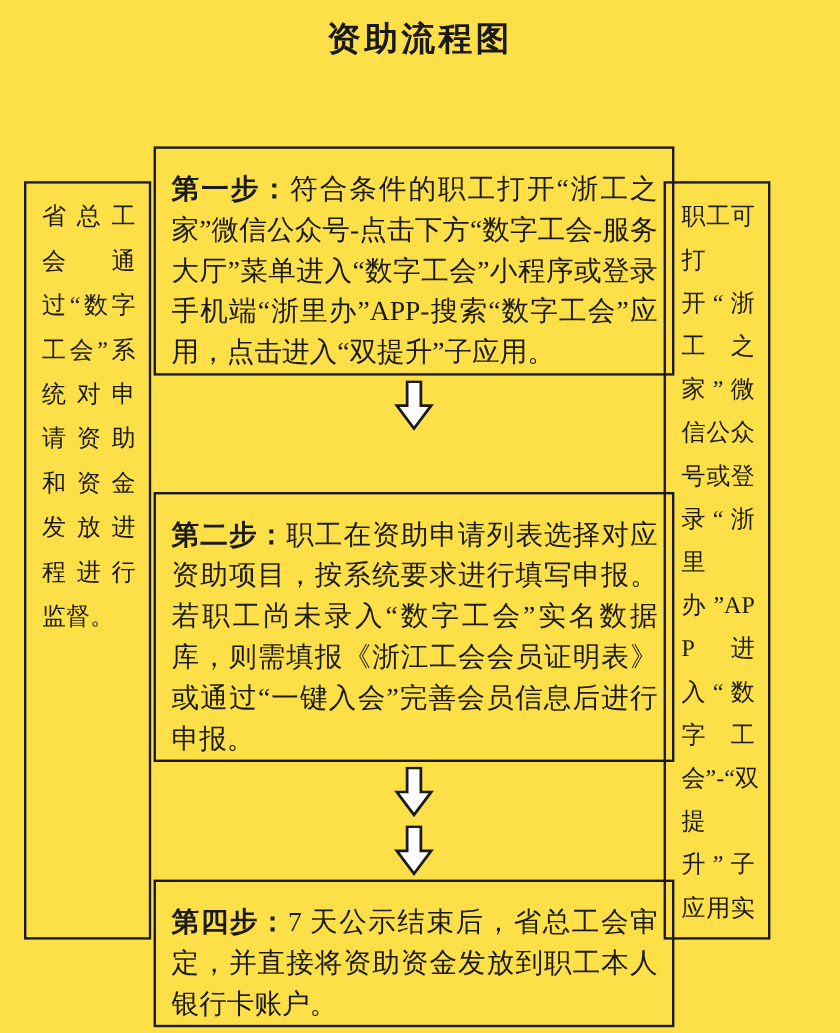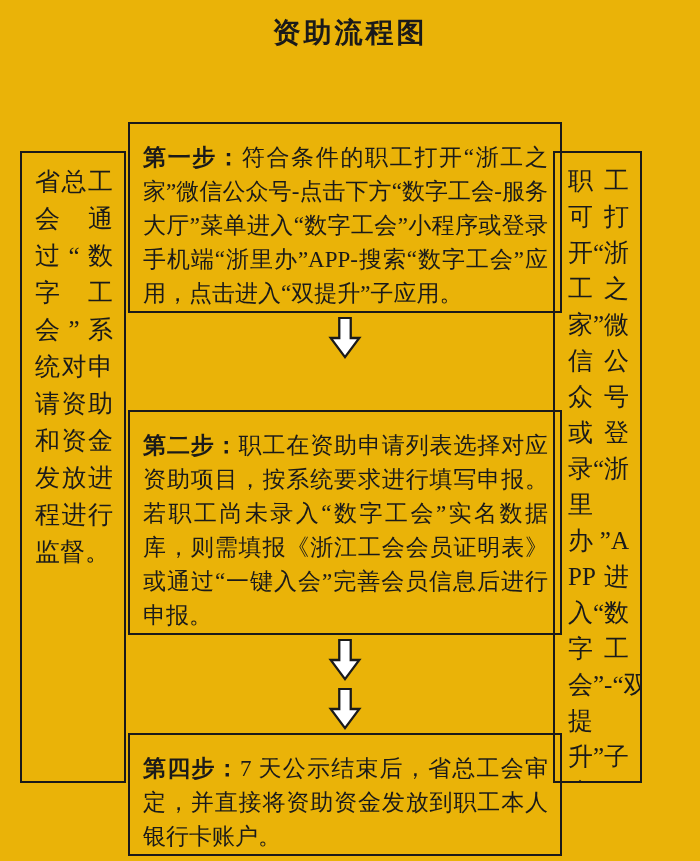--- a/index.html
+++ b/index.html
@@ -4,21 +4,21 @@
 <style>
   html, body {
     margin: 0;
     padding: 0;
     background: #ffffff;
   }
   .canvas {
     position: relative;
     width: 700px;
     height: 861px;
-    background: #eab308;
+    background: #fde047;
     font-family: "Liberation Serif", "DejaVu Serif", serif;
     color: #1a1a1a;
     overflow: hidden;
   }
   .title {
     position: absolute;
     top: 14px;
     left: 0;
     width: 100%;
     margin: 0;
@@ -26,21 +26,21 @@
     font-size: 28px;
     font-weight: bold;
     letter-spacing: 3px;
   }
   .side-box {
     position: absolute;
     top: 151px;
     height: 632px;
     border: 2px solid #1a1a1a;
     box-sizing: border-box;
-    font-size: 25px;
+    font-size: 20px;
     line-height: 37px;
     text-align: justify;
     text-justify: inter-character;
     padding: 10px 11px 0 13px;
     word-break: break-all;
     overflow: hidden;
   }
   .side-box.left  { left: 20px;  width: 106px; }
   .side-box.right { left: 553px; width: 89px; line-height: 36px; }
   .flow {

